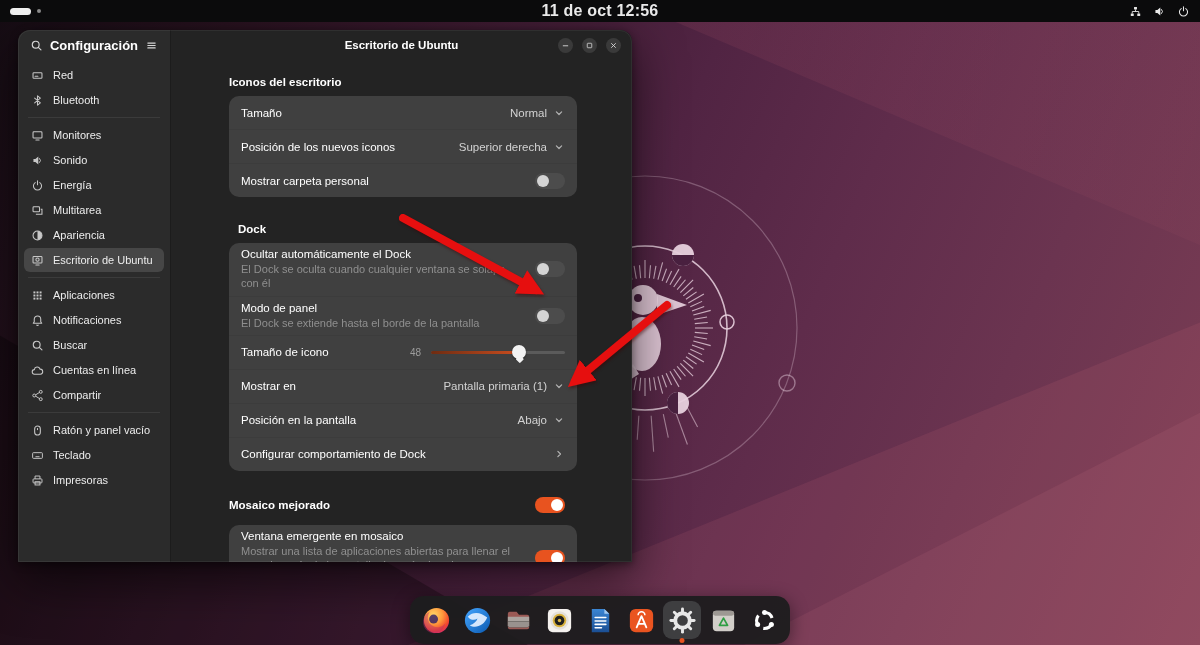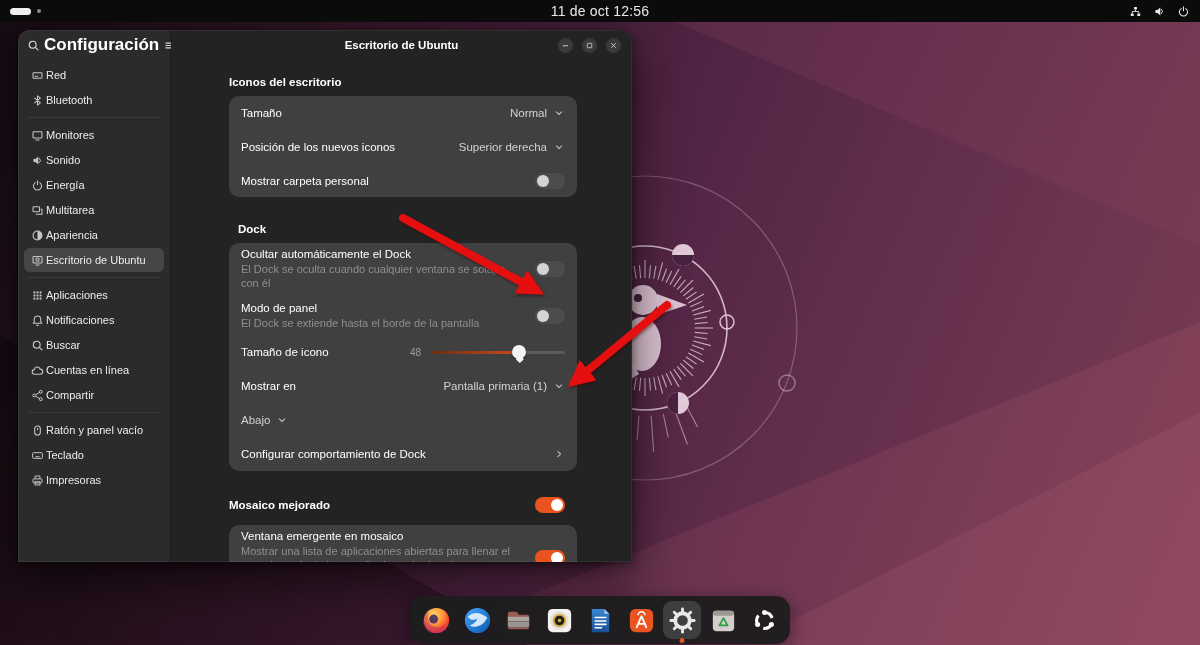--- a/index.html
+++ b/index.html
@@ -17,40 +17,40 @@
 
   
   .emblem{position:absolute;left:465px;top:148px;width:360px;height:360px;z-index:1;}
 
   
   .topbar{position:absolute;left:0;top:0;width:100%;height:22px;background:#0b0b0c;z-index:6;
     display:flex;align-items:center;color:#e9e9e9;}
   .ws{display:flex;align-items:center;gap:6px;margin-left:10px;}
   .ws-pill{width:21px;height:7px;border-radius:4px;background:#efefef;}
   .ws-dot{width:4px;height:4px;border-radius:50%;background:#8a8a8a;}
-  .clock{position:absolute;left:50%;transform:translateX(-50%);font-size:14px;font-weight:400;letter-spacing:.2px;}
+  .clock{position:absolute;left:50%;transform:translateX(-50%);font-size:16px;font-weight:700;letter-spacing:.2px;}
   .status{position:absolute;right:10px;display:flex;align-items:center;gap:11px;}
   .status .icon{width:13px;height:13px;color:#e9e9e9;}
 
   .icon{display:inline-block;}
   .icon svg{width:100%;height:100%;display:block;}
 
   
   .window{position:absolute;left:18px;top:30px;width:614px;height:532px;z-index:3;display:flex;
     border-radius:12px 12px 0 0;overflow:hidden;background:#232323;
     box-shadow:0 18px 50px rgba(0,0,0,.6),0 2px 8px rgba(0,0,0,.45);outline:1px solid rgba(255,255,255,.06);outline-offset:-1px;}
 
   
   .sidebar{width:152px;background:#2b2b2b;border-right:1px solid #1c1c1c;display:flex;flex-direction:column;}
   .sb-header{height:30px;display:flex;align-items:center;padding:0 9px;gap:4px;}
   .sb-btn{width:20px;height:20px;border-radius:5px;display:grid;place-items:center;color:#d6d6d6;}
   .sb-btn .icon{width:13px;height:13px;}
-  .sb-title{flex:1;text-align:center;font-size:17px;font-weight:700;color:#fff;}
+  .sb-title{flex:1;text-align:center;font-size:13px;font-weight:700;color:#fff;}
   .sb-list{flex:1;padding:2px 0 4px;}
-  .sb-item{display:flex;align-items:center;gap:2px;margin:1px 6px;padding:5.5px 7px;border-radius:6px;
+  .sb-item{display:flex;align-items:center;gap:9px;margin:1px 6px;padding:5.5px 7px;border-radius:6px;
     font-size:11px;color:#ececec;white-space:nowrap;}
   .sb-item .icon{width:13px;height:13px;color:#c7c7c7;flex:none;}
   .sb-item.selected{background:#464646;}
   .sb-sep{height:1px;background:#3b3b3b;margin:5px 10px;}
 
   
   .main{flex:1;display:flex;flex-direction:column;background:#232323;min-width:0;}
   .headerbar{height:30px;position:relative;display:flex;align-items:center;flex:none;}
   .hb-title{position:absolute;left:0;right:0;text-align:center;font-size:11.5px;font-weight:700;color:#fff;}
   .hb-controls{position:absolute;right:11px;display:flex;gap:9px;}
@@ -537,20 +537,23 @@
                 <div class="r-title">Mostrar en</div>
               </div>
             <span class="r-value">Pantalla primaria (1)</span>
             <span class="icon chev">
                 <svg viewBox="0 0 16 16" fill="none" stroke="currentColor" stroke-width="1.6" stroke-linecap="round" stroke-linejoin="round">
                   <path d="M4.5 6.5 L8 10 L11.5 6.5"></path>
                 </svg>
               </span>
           </div>
           <div class="row">
+            <div class="labels">
+                <div class="r-title">Posición en la pantalla</div>
+              </div>
             <span class="r-value">Abajo</span>
             <span class="icon chev">
                 <svg viewBox="0 0 16 16" fill="none" stroke="currentColor" stroke-width="1.6" stroke-linecap="round" stroke-linejoin="round">
                   <path d="M4.5 6.5 L8 10 L11.5 6.5"></path>
                 </svg>
               </span>
           </div>
           <div class="row">
             <div class="labels">
                 <div class="r-title">Configurar comportamiento de Dock</div>

